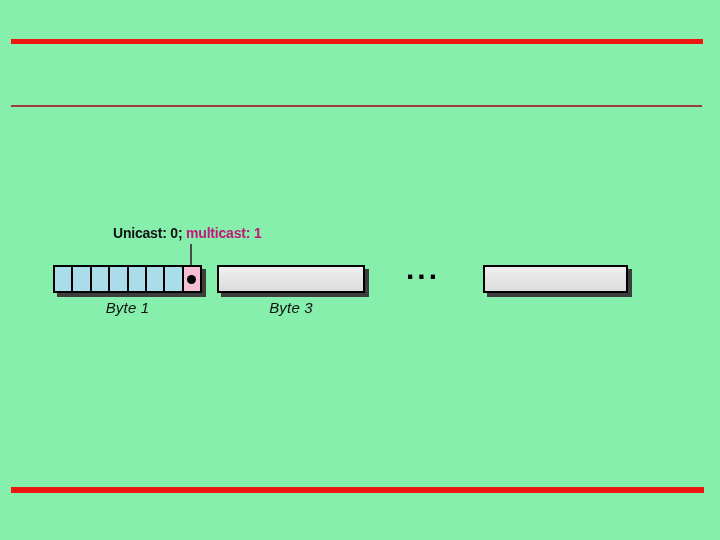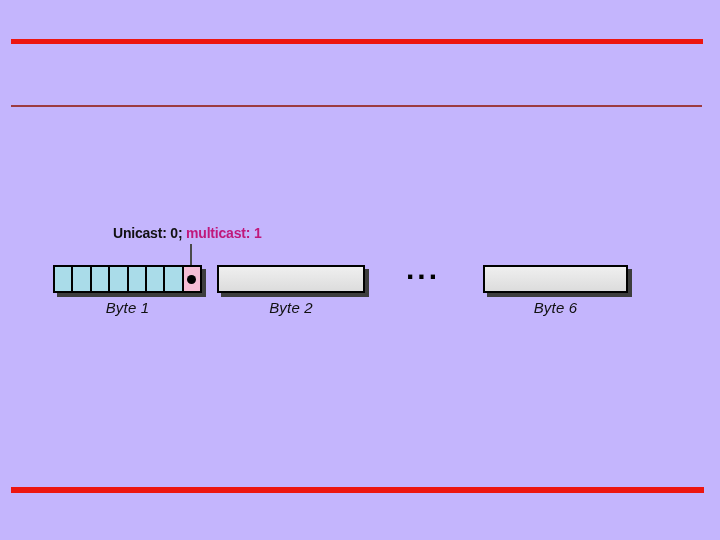--- a/index.html
+++ b/index.html
@@ -1,20 +1,20 @@
 <!DOCTYPE html>
 <html><head>
 <meta charset="utf-8">
 <style>
   html, body { margin: 0; padding: 0; background: #ffffff; }
   #stage {
     position: relative;
     width: 720px;
     height: 540px;
-    background: #c4b5fd;
+    background: #86efac;
     overflow: hidden;
     font-family: "Liberation Sans", sans-serif;
   }
 
   
   .rule { position: absolute; }
   #rule-top    { left: 11px; top: 39px;  width: 692px; height: 5px; background: #ed1610; }
   #rule-divider{ left: 11px; top: 105px; width: 691px; height: 2px; background: #9d3b40; }
   #rule-bottom { left: 11px; top: 487px; width: 693px; height: 6px; background: #ed1610; }
 
@@ -132,16 +132,15 @@
     </div>
   </div>
 
   <div class="byte-box" id="byte2-box"></div>
 
   <div id="ellipsis">...</div>
 
   <div class="byte-box" id="byte6-box"></div>
 
   <div class="byte-label" id="byte1-label">Byte 1</div>
-  <div class="byte-label" id="byte2-label">Byte 2</div>
-  <div class="byte-label" id="byte6-label">Byte 6</div>
+  <div class="byte-label" id="byte2-label">Byte 3</div>
 
 </div>
 
 </body></html>

